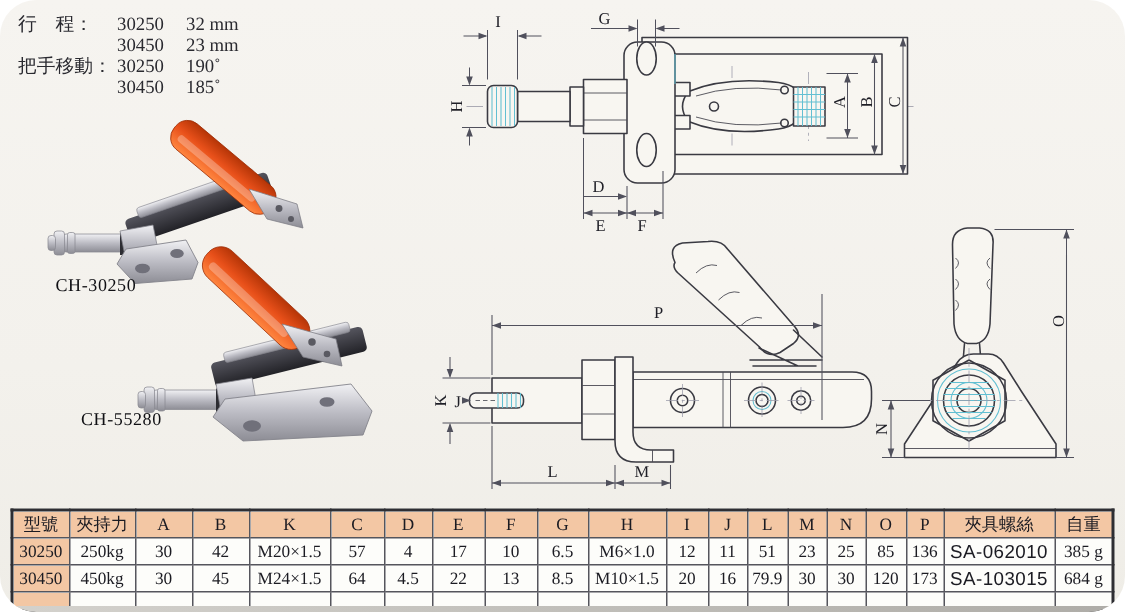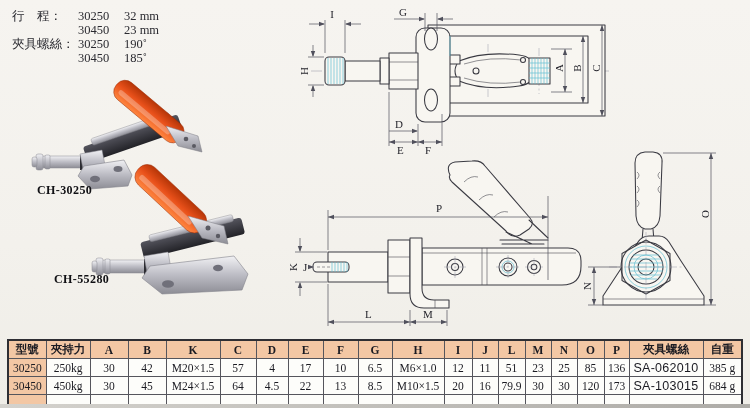--- a/index.html
+++ b/index.html
@@ -1,65 +1,65 @@
 <!DOCTYPE html>
 <html><head>
 <meta charset="utf-8">
 <style>
   html,body{margin:0;padding:0;}
   .page{position:relative;width:750px;height:408px;overflow:hidden;
         background:linear-gradient(180deg,#f6f4f0 0%,#f3f1ec 60%,#efede7 100%);
-        font-family:"Liberation Serif",serif;color:#1e1e24;}
+        font-family:"Liberation Serif",serif;color:#1e1e24;border-radius:24px;}
   
   .specs{position:absolute;left:12px;top:9px;}
   .spec-line{display:flex;font-size:12.5px;line-height:14px;color:#2a2a30;white-space:pre;}
   .spec-label{display:inline-block;min-width:66px;}
   .spec-model{display:inline-block;min-width:46px;}
   
-  .plabel{position:absolute;font-weight:bold;font-size:12px;letter-spacing:.4px;color:#101014;}
+  .plabel{position:absolute;font-weight:normal;font-size:12px;letter-spacing:.4px;color:#101014;}
   .photo{position:absolute;}
   
   .drawing{position:absolute;}
   .part{stroke:#3a3a42;stroke-width:1.05;fill:none;stroke-linejoin:round;stroke-linecap:round;}
   .partf{stroke:#3a3a42;stroke-width:1.05;fill:#f8f6f1;stroke-linejoin:round;}
   .thin{stroke:#4a4a52;stroke-width:.6;fill:none;}
   .dim{stroke:#50505c;stroke-width:.7;fill:none;}
   .arr{fill:#50505c;stroke:none;}
   .cl{stroke:#9a9aa8;stroke-width:.55;fill:none;stroke-dasharray:11 3 2.5 3;}
   .cl2{stroke:#9a9aa8;stroke-width:.5;fill:none;stroke-dasharray:8 2.5 2 2.5;}
   .teal{stroke:#62bfd2;stroke-width:.7;fill:none;}
   .dash{stroke:#4a4a52;stroke-width:.55;fill:none;stroke-dasharray:3 2;}
   .dimtext{font-family:"Liberation Serif",serif;font-size:11px;fill:#1e1e26;}
   
   #spec-table{position:absolute;left:7px;top:339px;width:736px;border-collapse:collapse;
               table-layout:fixed;background:#fdfdfa;border:2px solid #2e2e33;}
   #spec-table th,#spec-table td{border:1px solid #55555c;text-align:center;padding:0;
               font-size:11.5px;font-family:"Liberation Serif",serif;color:#1b1b22;
               height:17px;overflow:hidden;white-space:nowrap;}
-  #spec-table thead th{background:#f3c7a4;font-weight:bold;}
+  #spec-table thead th{background:#f3c7a4;font-weight:normal;}
   #spec-table tbody td:first-child{background:#f3c7a4;}
   #spec-table tbody td:nth-child(19){font-family:"Liberation Sans",sans-serif;font-size:12.5px;letter-spacing:.3px;}
   #spec-table tr.empty td{height:11px;}
   .bottom-edge{position:absolute;left:0;bottom:0;width:750px;height:4px;
                background:linear-gradient(90deg,#d4d2cd,#aeaca7);}
 </style>
 </head>
 <body>
 
 <div class="page">
 
   <div class="specs">
     <div class="spec-line">
       <span class="spec-label">行　程：</span><span class="spec-model">30250</span><span>32 mm</span>
     </div>
     <div class="spec-line">
       <span class="spec-label"></span><span class="spec-model">30450</span><span>23 mm</span>
     </div>
     <div class="spec-line">
-      <span class="spec-label">夾具螺絲：</span><span class="spec-model">30250</span><span>190˚</span>
+      <span class="spec-label">把手移動：</span><span class="spec-model">30250</span><span>190˚</span>
     </div>
     <div class="spec-line">
       <span class="spec-label"></span><span class="spec-model">30450</span><span>185˚</span>
     </div>
   </div>
 
   <svg class="photo" style="left:28px;top:76px;" width="175" height="120" viewBox="0 0 175 120">
     <defs>
       <linearGradient id="g1s" x1="0" y1="0" x2="0" y2="1">
         <stop offset="0" stop-color="#f1f1f4"></stop>

